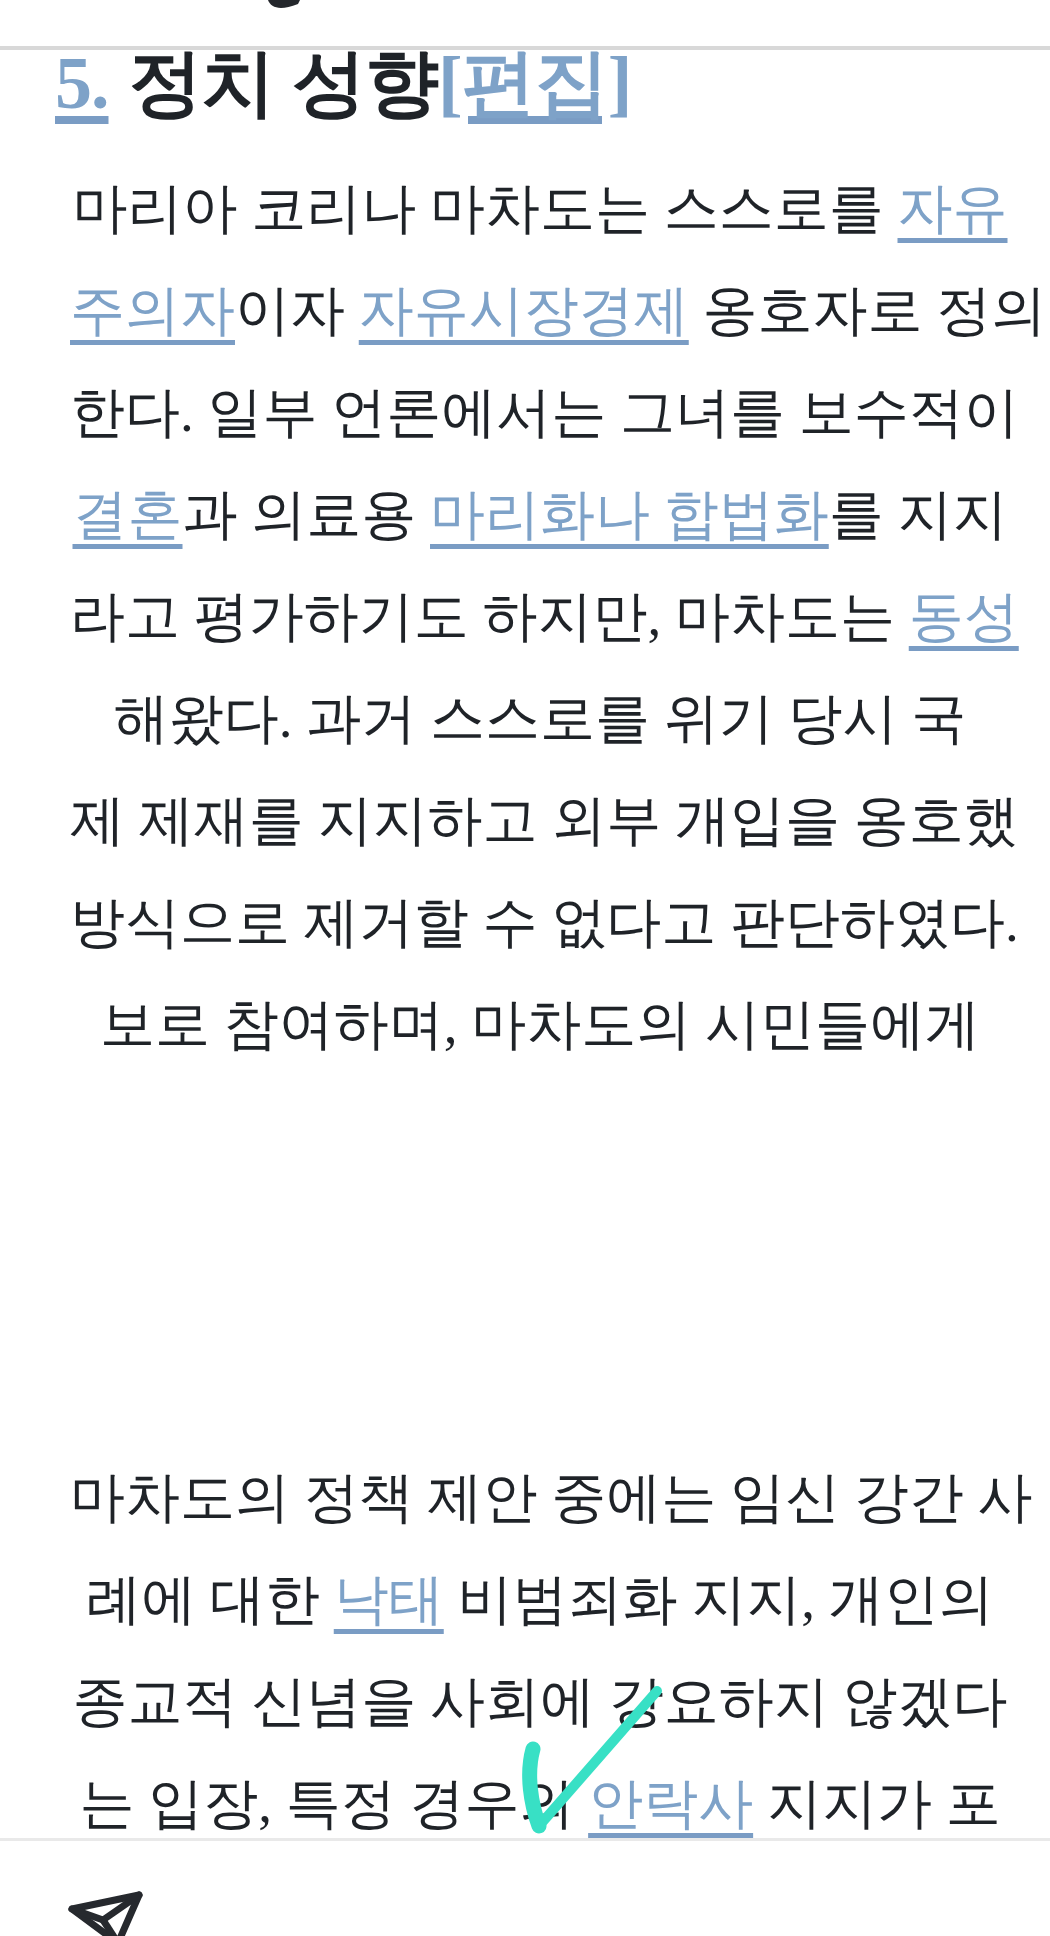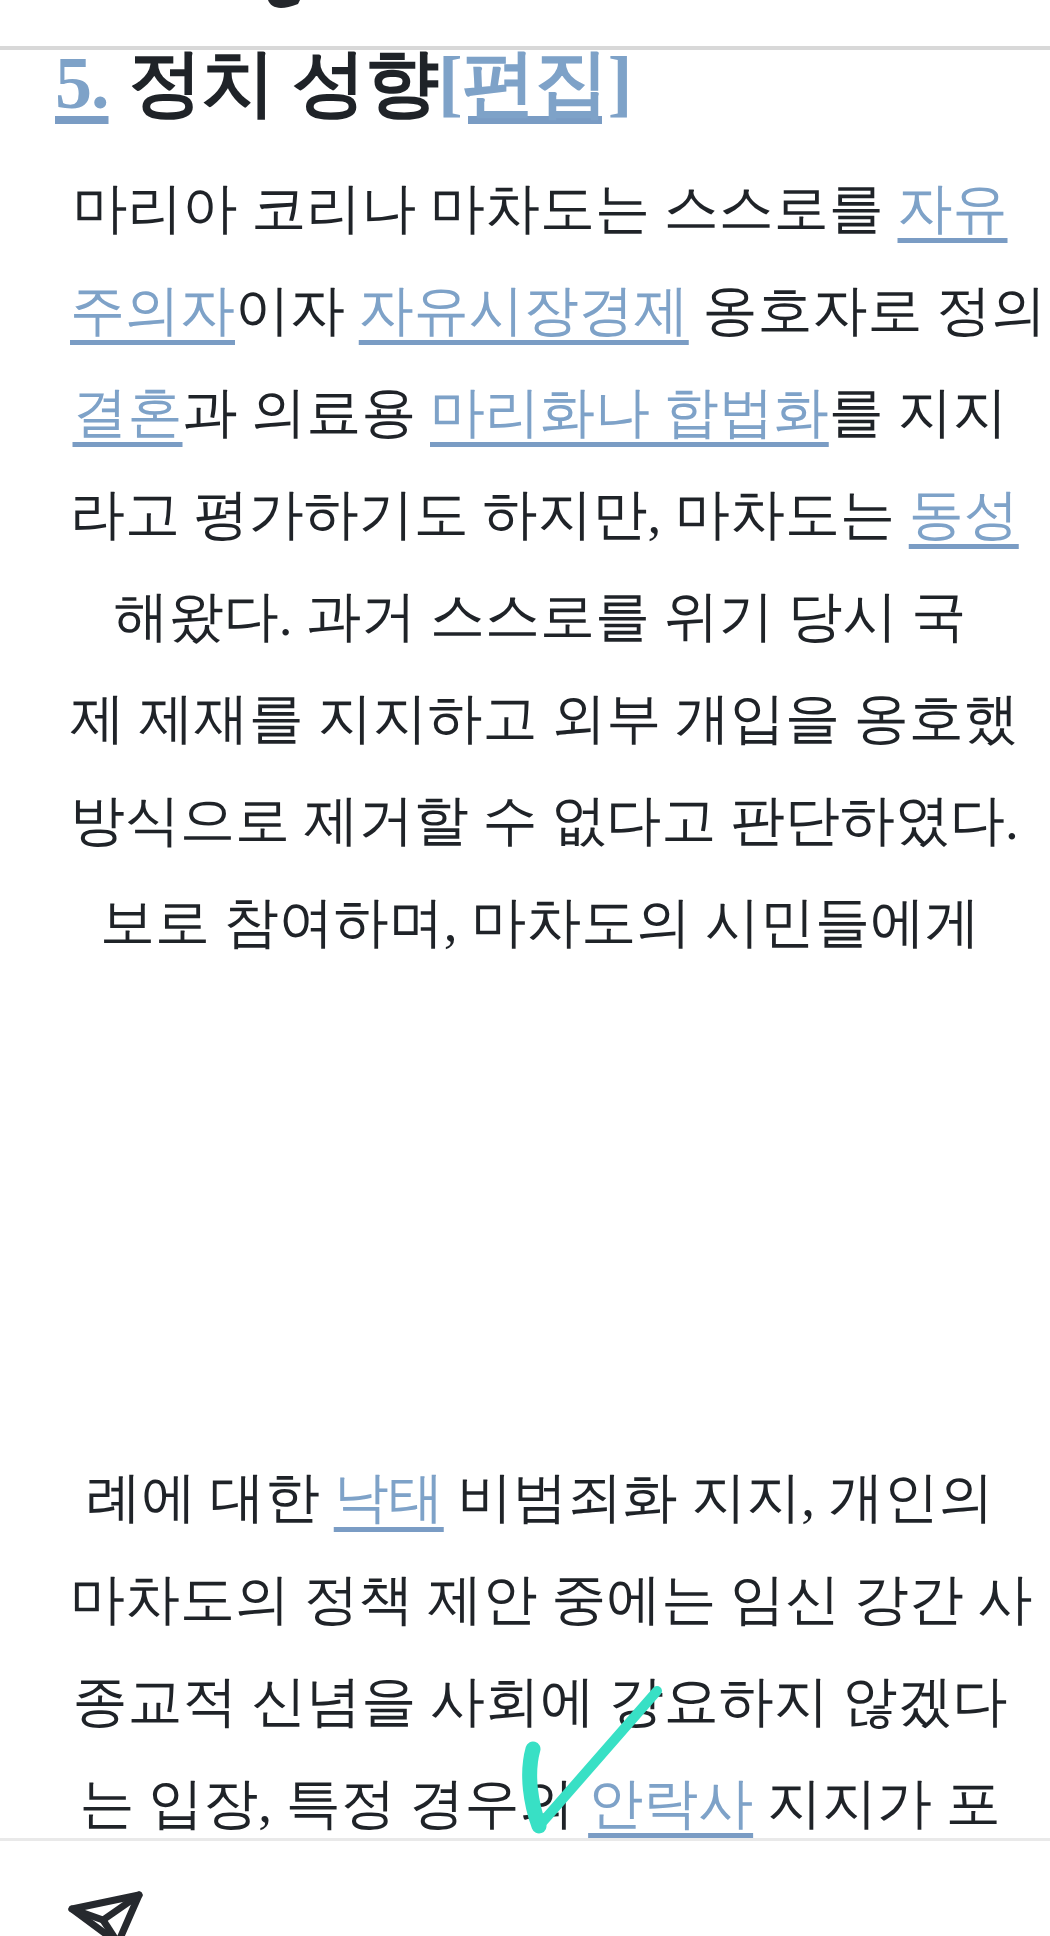--- a/index.html
+++ b/index.html
@@ -54,30 +54,31 @@
     <path d="M10,0 C13,8 22,11 40,4 L42,0 Z" fill="#24272c"></path>
   </svg>
 
   <div class="divider divider-top"></div>
 
   <h2 class="heading"><a class="link h-num">5.</a><span class="h-title">정치 성향</span><a class="link h-edit">[편집]</a></h2>
 
   <div id="para-0" class="para" style="top:158px">
       <div class="line"><span>마리아 코리나 마차도는 스스로를 </span><a class="link body-link">자유</a></div>
       <div class="line"><a class="link body-link">주의자</a><span>이자 </span><a class="link body-link">자유시장경제</a><span> 옹호자로 정의</span></div>
+      <div class="line"><span>한다. 일부 언론에서는 그녀를 보수적이</span></div>
       <div class="line"><a class="link body-link">결혼</a><span>과 의료용 </span><a class="link body-link">마리화나 합법화</a><span>를 지지</span></div>
       <div class="line"><span>라고 평가하기도 하지만, 마차도는 </span><a class="link body-link">동성</a></div>
       <div class="line"><span>해왔다. 과거 스스로를 위기 당시 국</span></div>
       <div class="line"><span>제 제재를 지지하고 외부 개입을 옹호했</span></div>
       <div class="line"><span>방식으로 제거할 수 없다고 판단하였다.</span></div>
       <div class="line"><span>보로 참여하며, 마차도의 시민들에게</span></div>
     </div>
   <div id="para-1" class="para" style="top:1447px">
+      <div class="line"><span>마차도의 정책 제안 중에는 임신 강간 사</span></div>
       <div class="line"><span>례에 대한 </span><a class="link body-link">낙태</a><span> 비범죄화 지지, 개인의</span></div>
-      <div class="line"><span>마차도의 정책 제안 중에는 임신 강간 사</span></div>
       <div class="line"><span>종교적 신념을 사회에 강요하지 않겠다</span></div>
       <div class="line"><span>는 입장, 특정 경우의 </span><a class="link body-link">안락사</a><span> 지지가 포</span></div>
     </div>
 
   <svg class="checkmark" viewBox="0 0 180 170">
     <path d="M33,79 C26,104 31,134 39,156" fill="none" stroke="#38e0c5" stroke-width="15" stroke-linecap="round"></path>
     <path d="M39,156 L157,21" fill="none" stroke="#38e0c5" stroke-width="10" stroke-linecap="round"></path>
   </svg>
 
   <div class="divider divider-bottom"></div>

